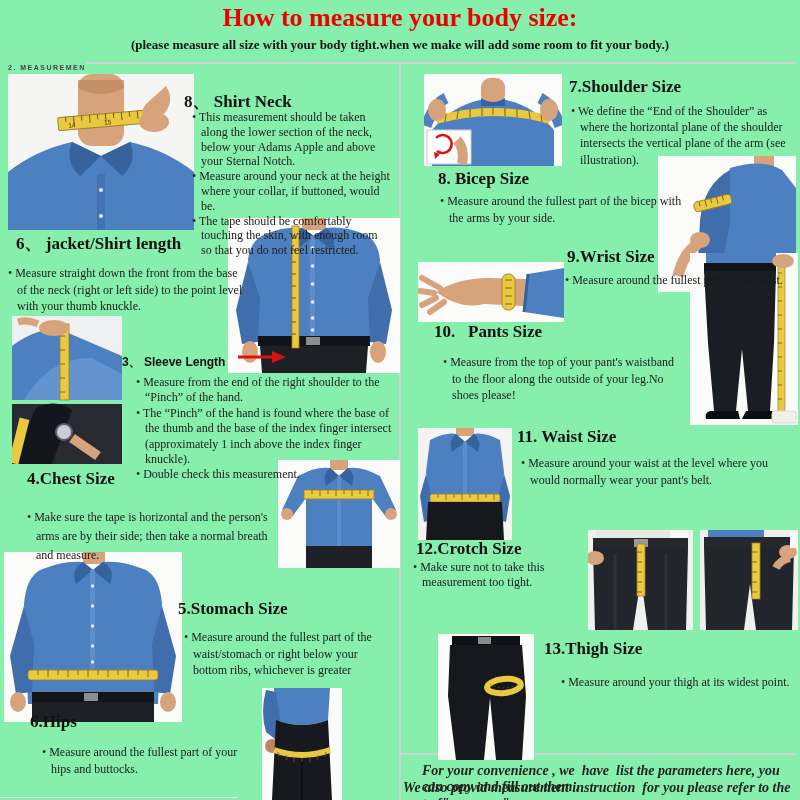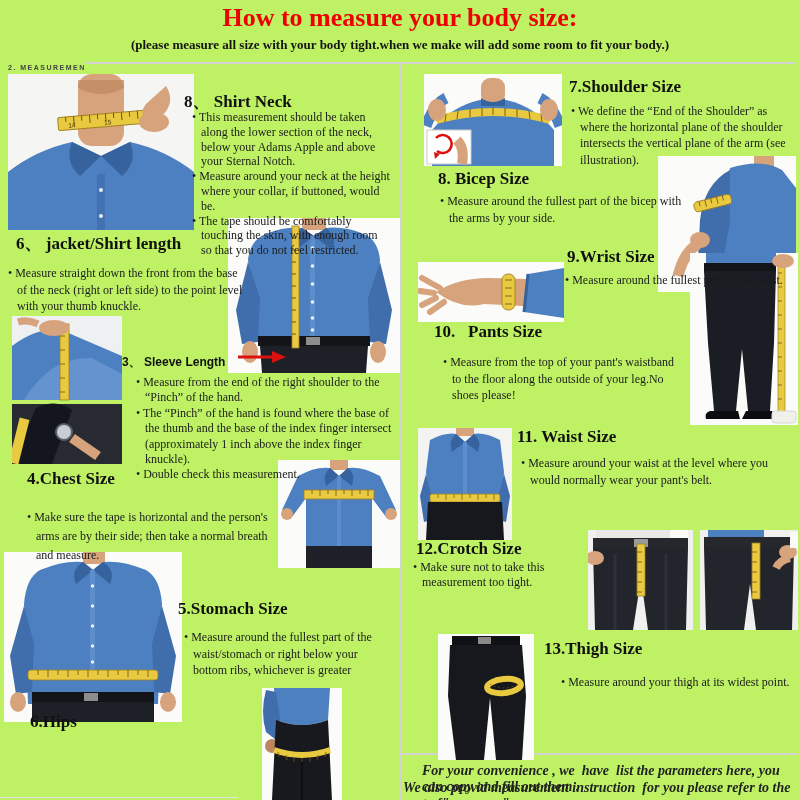--- a/index.html
+++ b/index.html
@@ -1,16 +1,16 @@
 <!DOCTYPE html>
 <html><head>
 <meta charset="utf-8">
 <style>
   html,body{margin:0;padding:0;background:#ffffff;}
-  .page{position:relative;width:800px;height:800px;background:#bef264;overflow:hidden;
+  .page{position:relative;width:800px;height:800px;background:#86efac;overflow:hidden;
         font-family:"Liberation Serif",serif;}
   .title{position:absolute;left:0;top:3px;width:800px;text-align:center;
          font-weight:bold;font-size:26px;color:#ee0000;z-index:3;}
   .subtitle{position:absolute;left:0;top:37px;width:800px;text-align:center;
             font-weight:bold;font-size:13px;color:#141414;z-index:3;}
   .corner{position:absolute;left:8px;top:64px;font-family:"Liberation Sans",sans-serif;
           font-weight:bold;font-size:7px;letter-spacing:1.5px;color:#454545;z-index:3;}
   .rule{position:absolute;background:#d2d2d2;z-index:1;}
   .h{position:absolute;font-weight:bold;font-size:17px;color:#101010;white-space:pre;z-index:3;}
   .h.sans{font-family:"Liberation Sans",sans-serif;font-size:12px;text-align:center;}
@@ -295,20 +295,23 @@
   <div class="t" style="left:27px;top:508px;width:252px;line-height:19px">
     <div>• Make sure the tape is horizontal and the person's arms are by their side; then take a normal breath and measure.</div>
   </div>
 
   <div class="h" style="left:178px;top:599px">5.Stomach Size</div>
   <div class="t" style="left:184px;top:629px;width:206px;line-height:16.5px">
     <div>• Measure around the fullest part of the waist/stomach or right below your bottom ribs, whichever is greater</div>
   </div>
 
   <div class="h" style="left:30px;top:712px">6.Hips</div>
+  <div class="t" style="left:42px;top:744px;width:206px;line-height:17px">
+    <div>• Measure around the fullest part of your hips and buttocks.</div>
+  </div>
 
   <div class="h" style="left:569px;top:77px">7.Shoulder Size</div>
   <div class="t" style="left:571px;top:103px;width:226px;line-height:16.2px">
     <div>• We define the “End of the Shoulder” as where the horizontal plane of the shoulder intersects the vertical plane of the arm (see illustration).</div>
   </div>
 
   <div class="h" style="left:438px;top:169px">8. Bicep Size</div>
   <div class="t" style="left:440px;top:193px;width:254px;line-height:17px">
     <div>• Measure around the fullest part of the bicep with the arms by your side.</div>
   </div>

